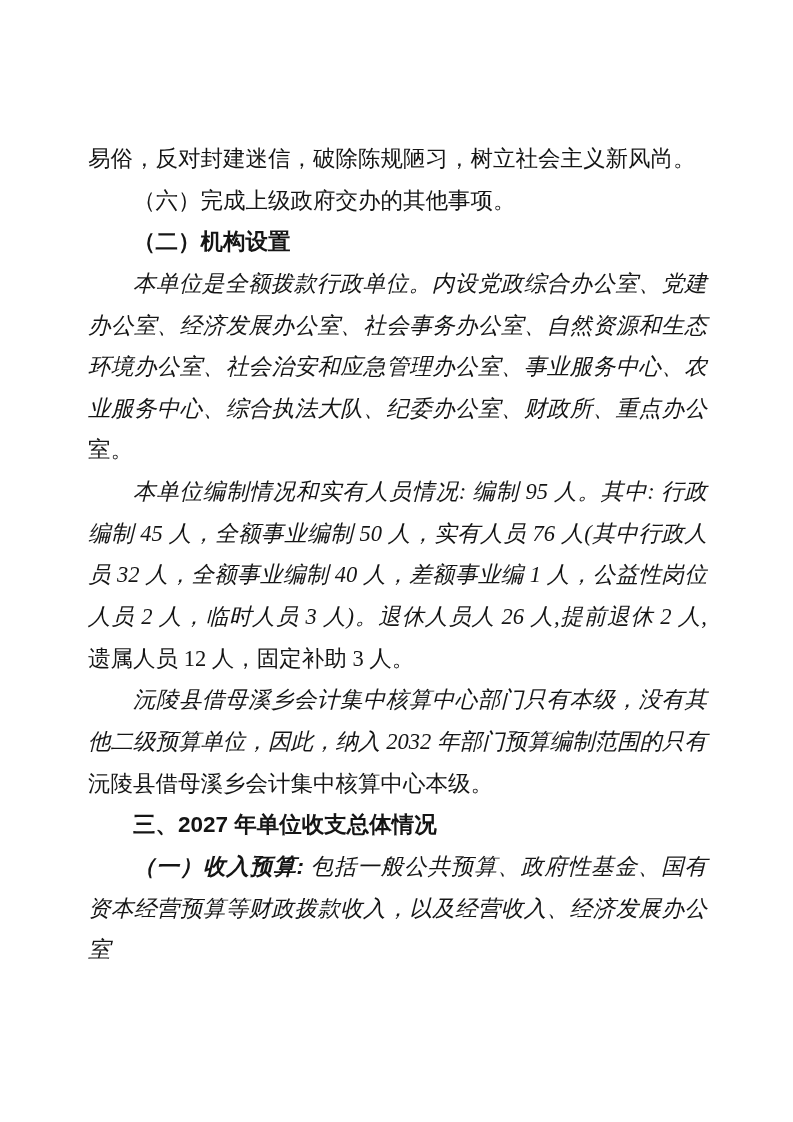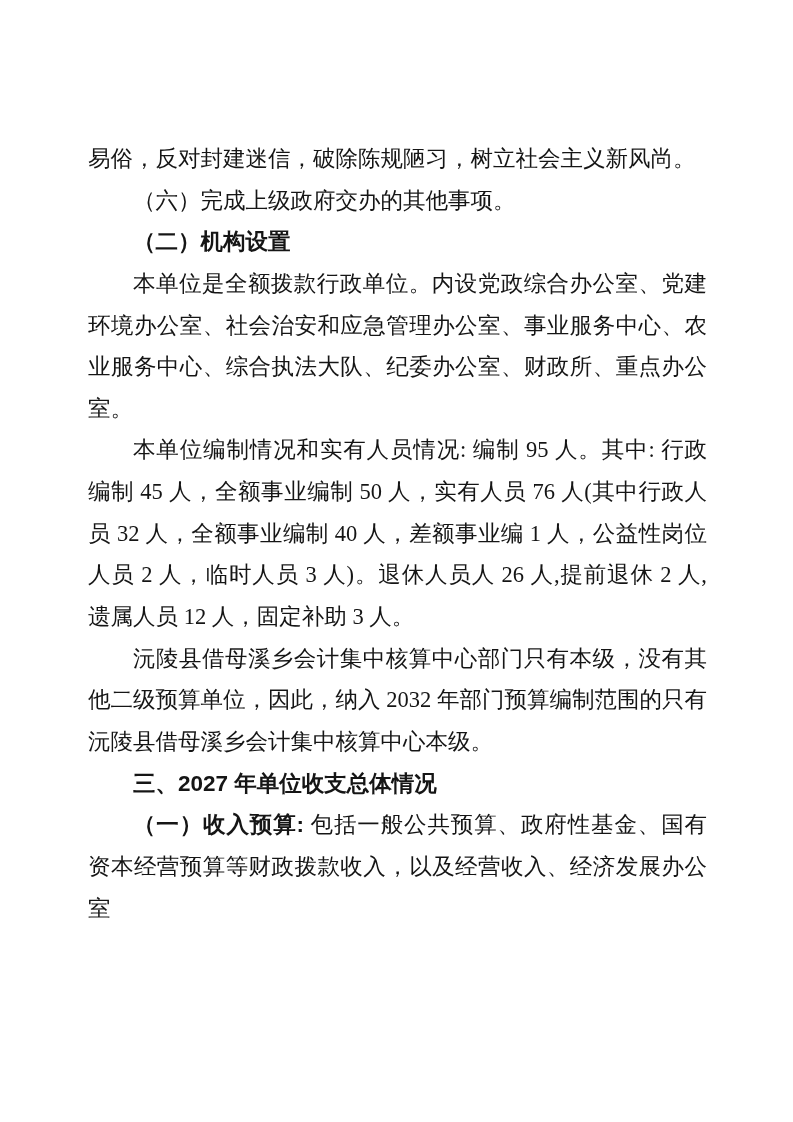--- a/index.html
+++ b/index.html
@@ -24,34 +24,36 @@
     font-size: 22.5px;
     letter-spacing: 0;
   }
   .ind {
     text-indent: 2em;
   }
   .just {
     text-align: justify;
     text-align-last: justify;
     text-justify: inter-character;
+    font-style: italic;
   }
   .hd, .lead {
     font-weight: 700;
     font-family: "Liberation Sans", "DejaVu Sans", sans-serif;
   }
 </style>
 </head>
 <body>
 
 <div class="page">
   <div class="ln">易俗，反对封建迷信，破除陈规陋习，树立社会主义新风尚。</div>
   <div class="ln ind">（六）完成上级政府交办的其他事项。</div>
   <div class="ln ind hd">（二）机构设置</div>
   <div class="ln ind just">本单位是全额拨款行政单位。内设党政综合办公室、党建</div>
+  <div class="ln just">办公室、经济发展办公室、社会事务办公室、自然资源和生态</div>
   <div class="ln just">环境办公室、社会治安和应急管理办公室、事业服务中心、农</div>
   <div class="ln just">业服务中心、综合执法大队、纪委办公室、财政所、重点办公</div>
   <div class="ln">室。</div>
   <div class="ln ind just">本单位编制情况和实有人员情况: 编制 95 人。其中: 行政</div>
   <div class="ln just">编制 45 人，全额事业编制 50 人，实有人员 76 人(其中行政人</div>
   <div class="ln just">员 32 人，全额事业编制 40 人，差额事业编 1 人，公益性岗位</div>
   <div class="ln just">人员 2 人，临时人员 3 人)。退休人员人 26 人,提前退休 2 人,</div>
   <div class="ln">遗属人员 12 人，固定补助 3 人。</div>
   <div class="ln ind just">沅陵县借母溪乡会计集中核算中心部门只有本级，没有其</div>
   <div class="ln just">他二级预算单位，因此，纳入 2032 年部门预算编制范围的只有</div>

